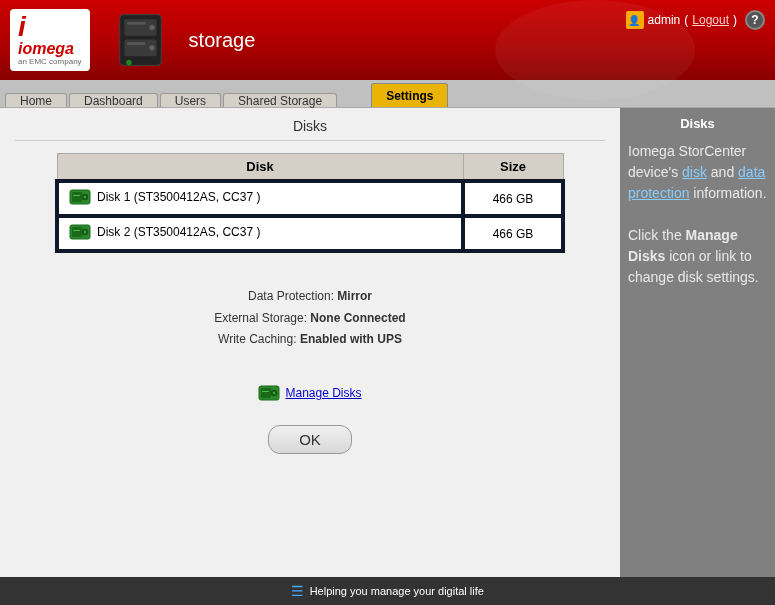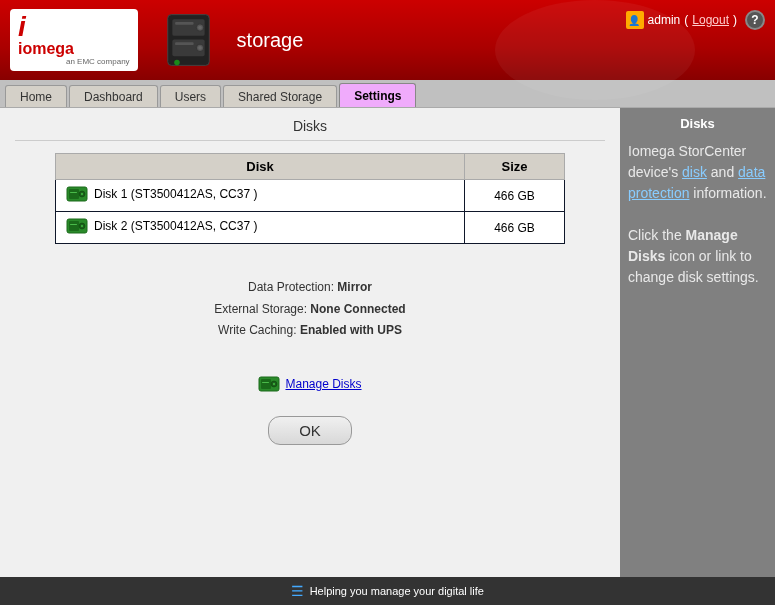--- a/index.html
+++ b/index.html
@@ -31,27 +31,27 @@
       color: #cc0000;
       font-size: 28px;
       font-weight: bold;
       font-style: italic;
       line-height: 1;
     }
     .logo-iomega {
       color: #cc0000;
       font-size: 16px;
       font-weight: bold;
+      font-style: italic;
       line-height: 1;
     }
     .logo-emc {
       color: #666;
       font-size: 8px;
       line-height: 1.2;
-      margin-left: 48px;
     }
     .nas-icon {
       width: 55px;
       height: 60px;
       margin-left: 15px;
     }
     .storage-label {
       color: white;
       font-size: 20px;
       margin-left: 13px;
@@ -120,30 +120,31 @@
     .nav-tab {
       padding: 4px 14px;
       font-size: 12px;
       background: #d4d0c8;
       border: 1px solid #999;
       border-bottom: none;
       border-radius: 3px 3px 0 0;
       margin-right: 2px;
       cursor: pointer;
       color: #333;
-      height: 22px;
+      height: 14px;
       display: flex;
       align-items: center;
     }
     .nav-tab.active {
-      background: #f0abfc;
+      background: #eab308;
       border-color: #888;
       font-weight: bold;
       color: #000;
       height: 24px;
+      margin-left: 32px;
     }
 
     
     .main {
       background: #f0f0f0;
       display: flex;
       height: calc(605px - 80px - 28px - 28px);
     }
 
     
@@ -169,21 +170,21 @@
       border: 1px solid #aaa;
     }
     .disk-table th {
       background: #d4d0c8;
       border: 1px solid #aaa;
       padding: 5px 10px;
       text-align: center;
       font-size: 13px;
     }
     .disk-table td {
-      border: 1px solid #0f172a;
+      border: 4px solid #0f172a;
       padding: 5px 10px;
       font-size: 12px;
       background: white;
     }
     .disk-table td:last-child {
       text-align: center;
       width: 100px;
     }
     .disk-icon {
       display: inline-flex;

